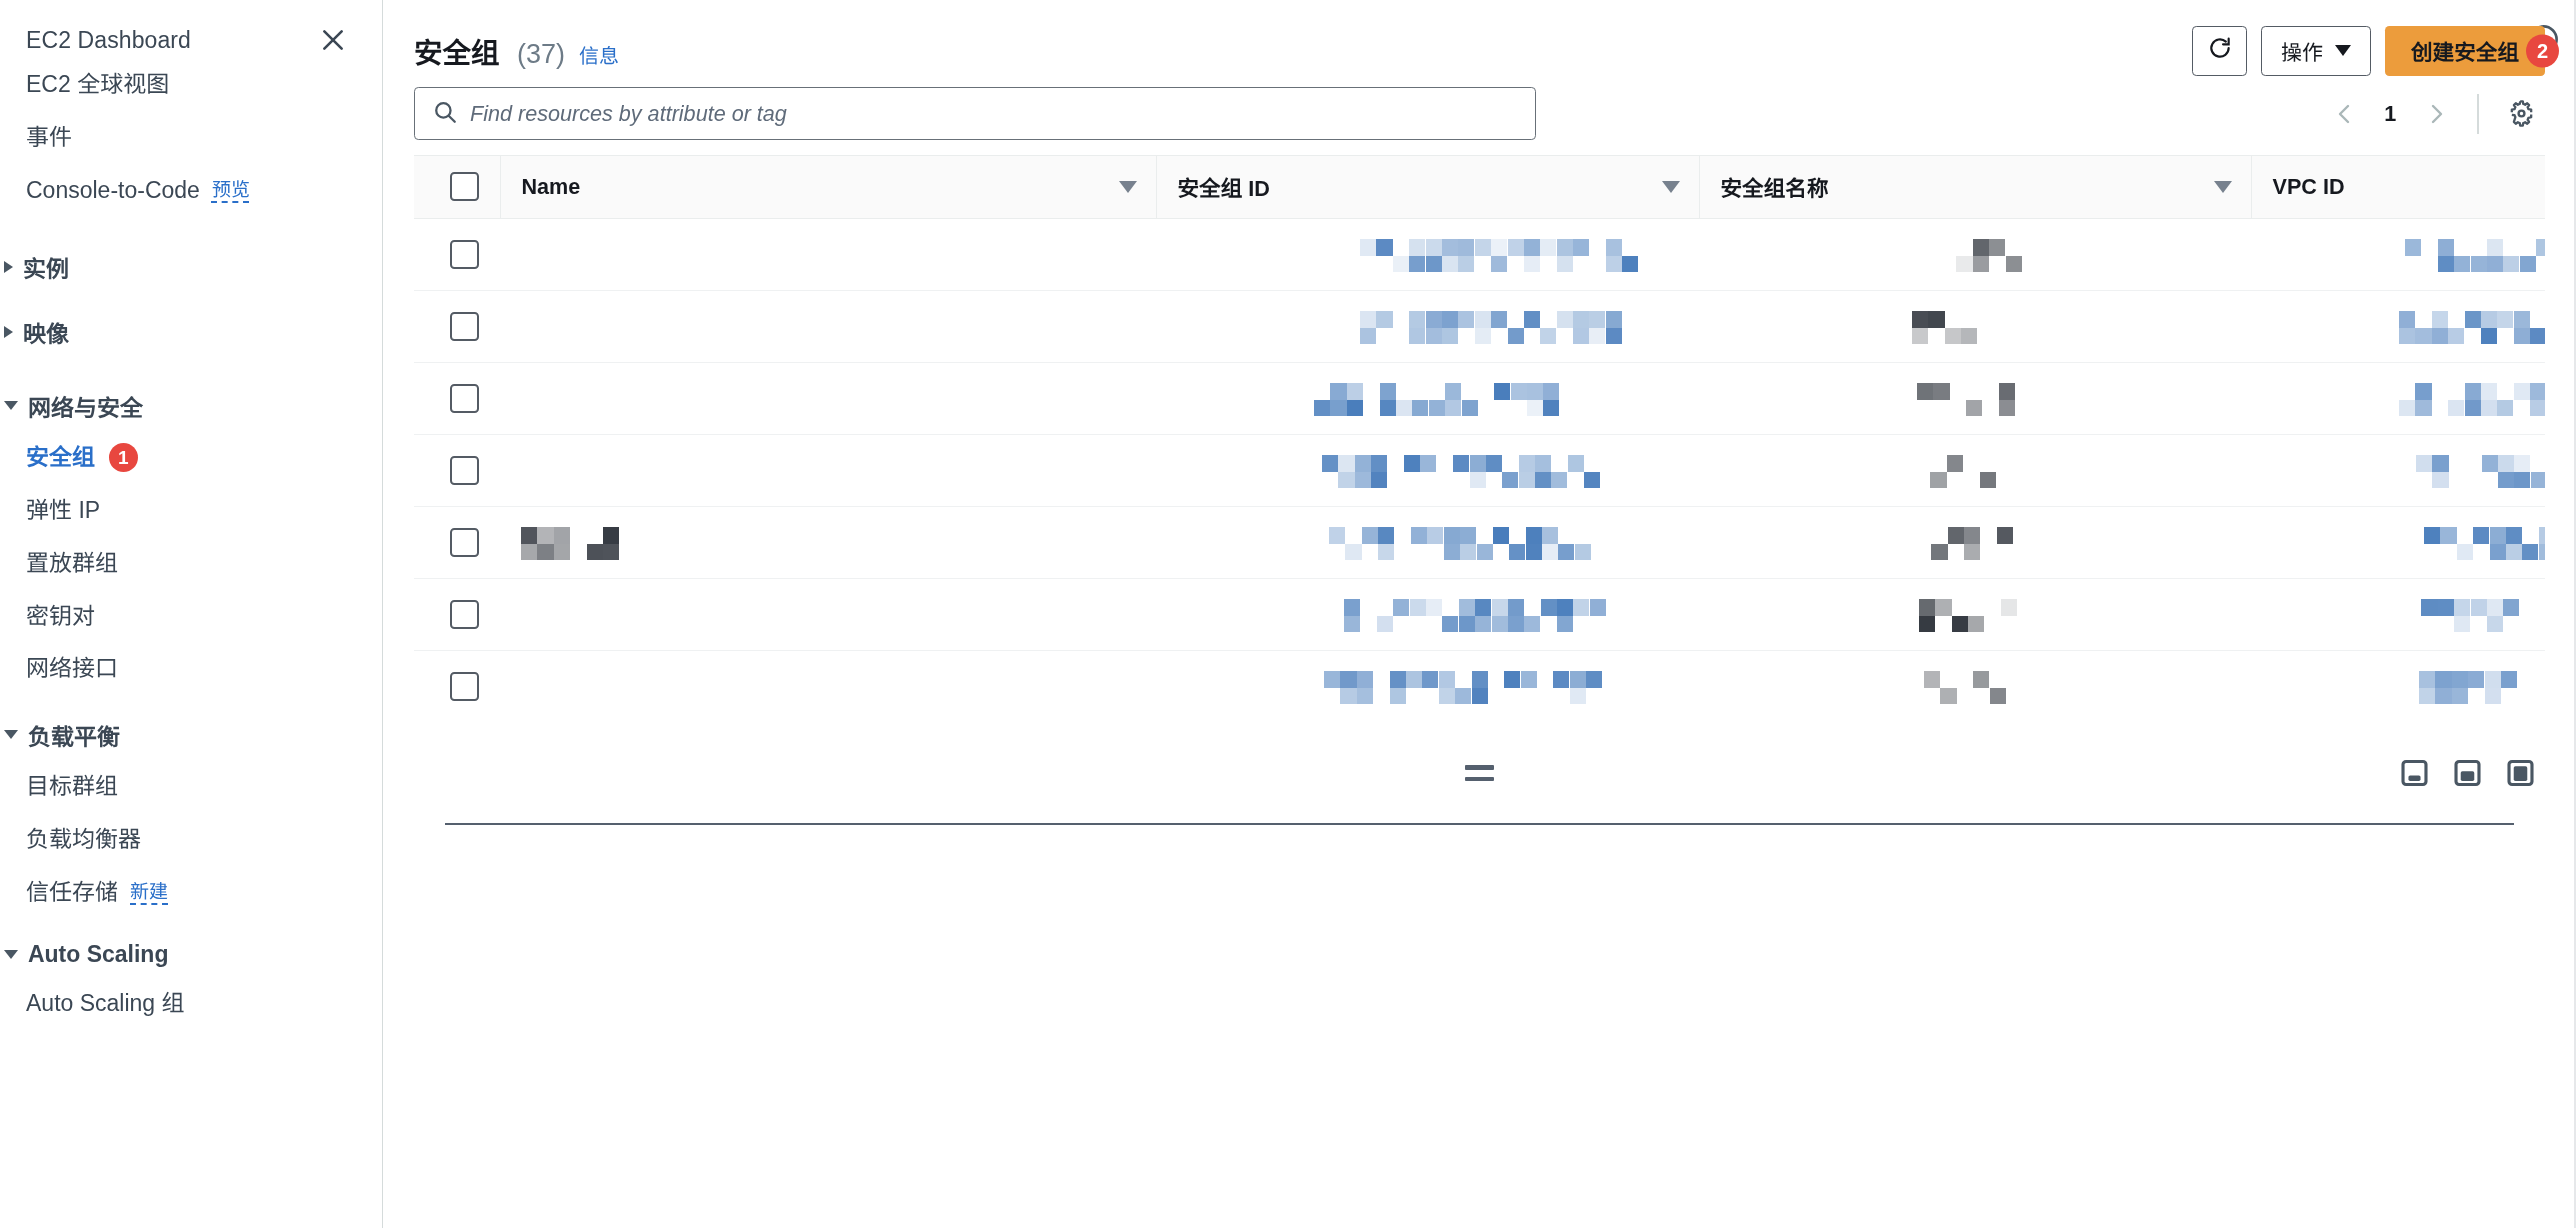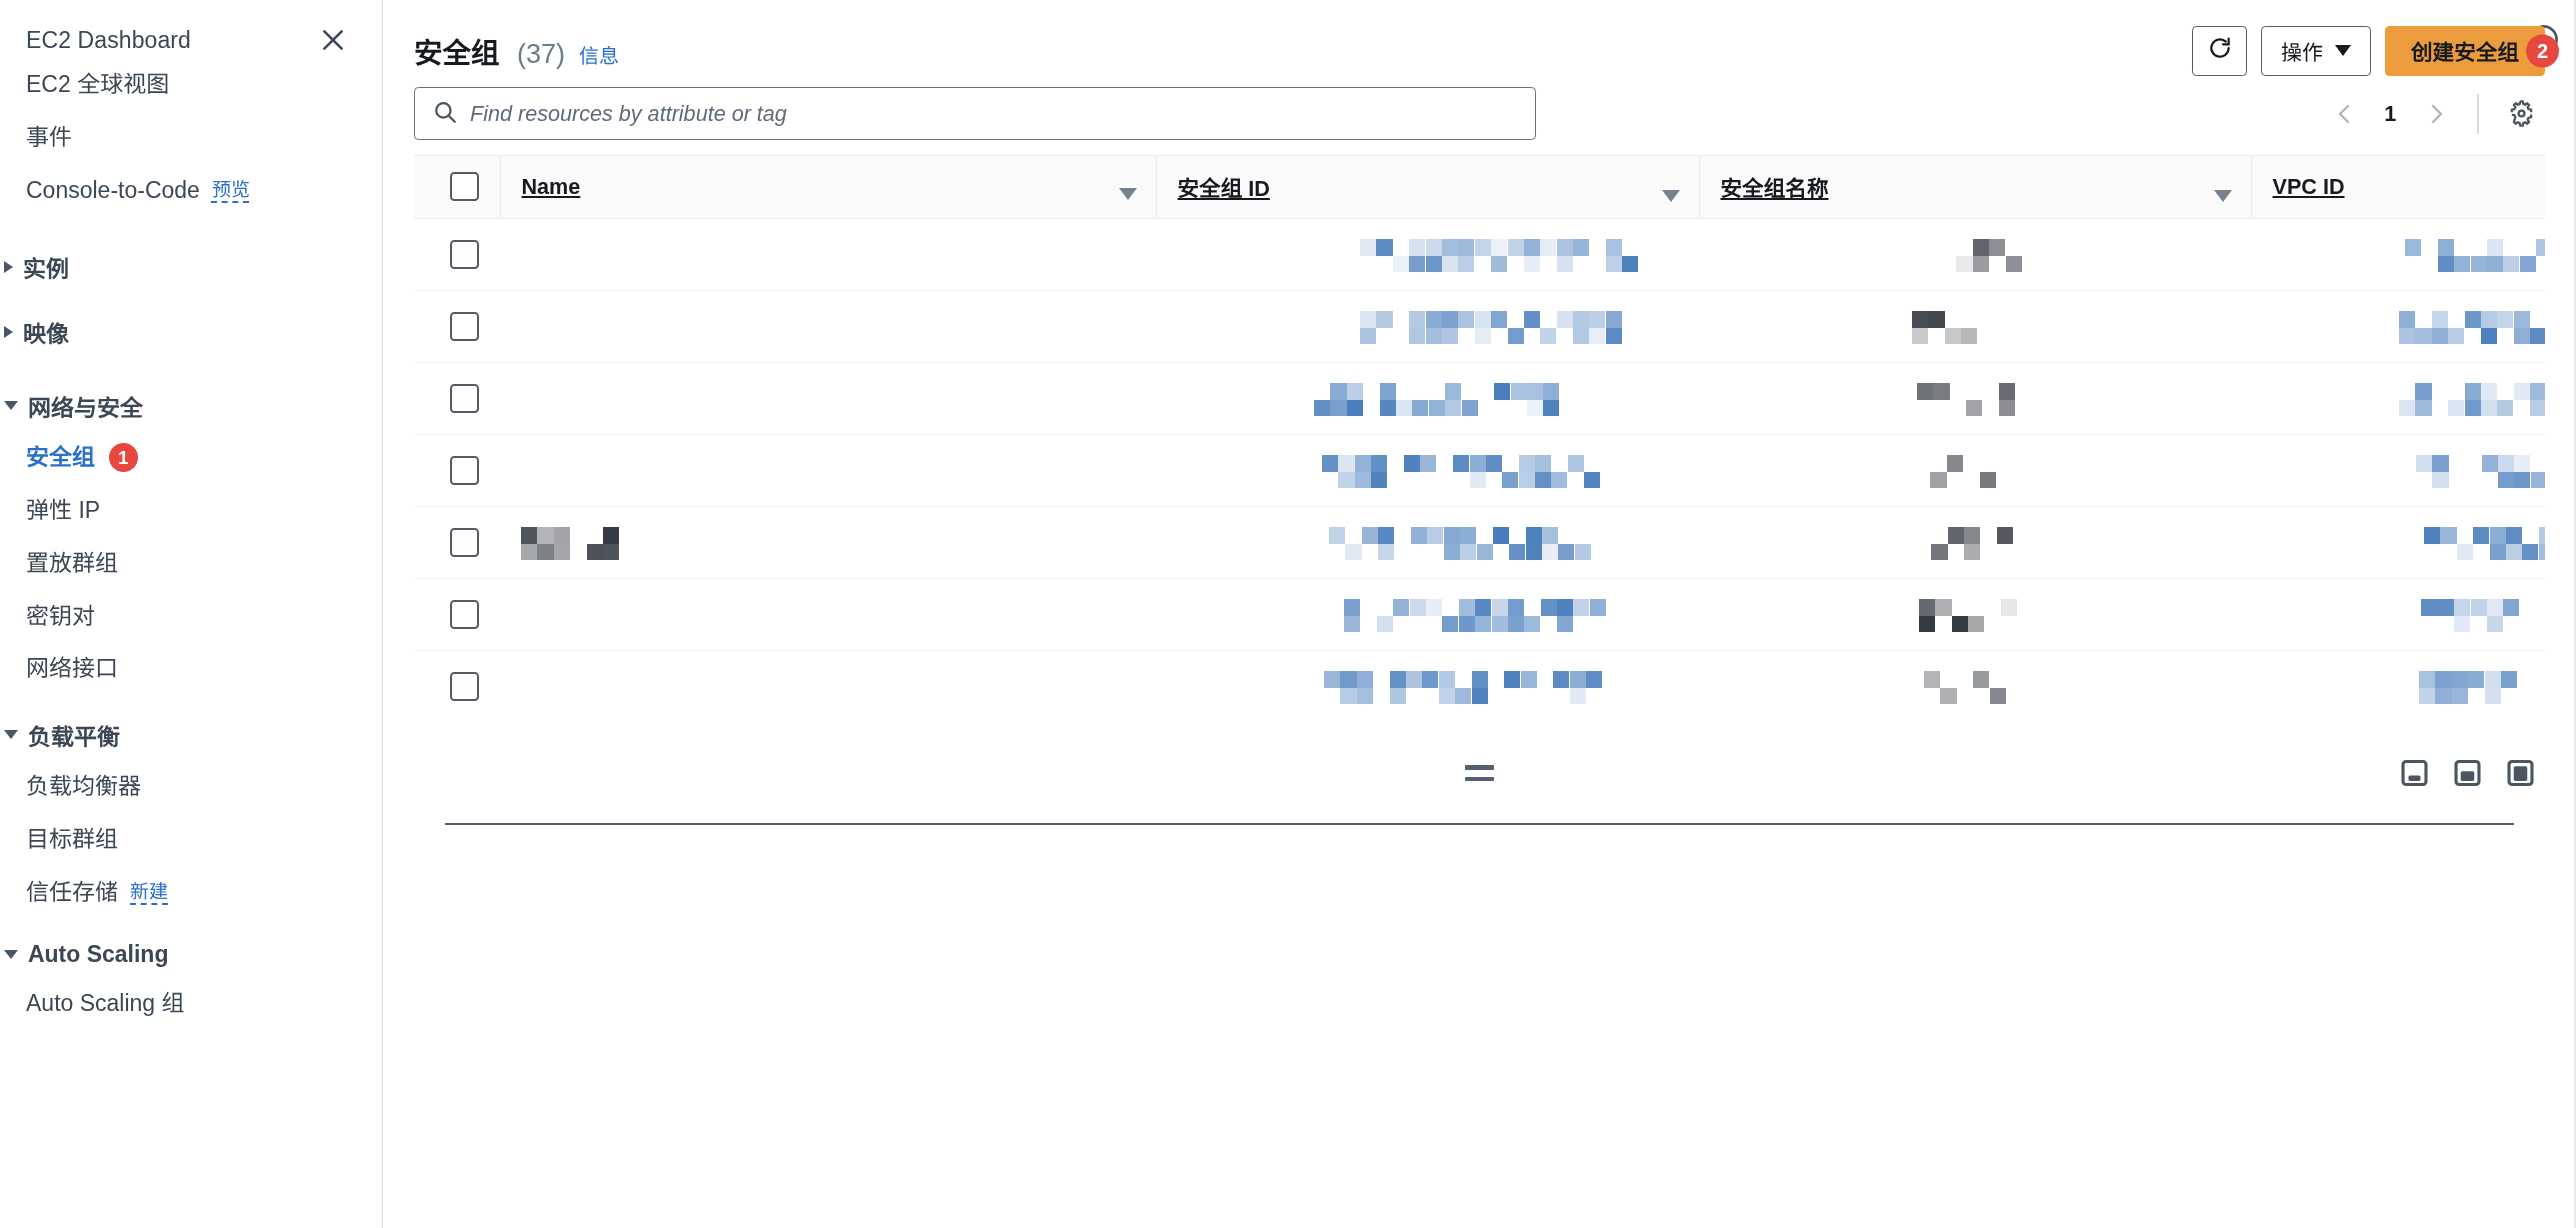--- a/index.html
+++ b/index.html
@@ -178,21 +178,21 @@
   .tbl thead th {
     background: #fafafa;
     height: 62px;
     text-align: left;
     font-size: 21.6px; font-weight: 700; color: #16191f;
     padding: 0 0 0 21px;
     border-bottom: 1.7px solid #eaeded;
     position: relative;
     vertical-align: middle;
   }
-  .th-inner { display: flex; align-items: flex-end; justify-content: space-between; padding-right: 19px; text-decoration: underline; }
+  .th-inner { display: flex; align-items: center; justify-content: space-between; padding-right: 19px; }
   .th-sort {
     width: 0; height: 0;
     border-left: 9.5px solid transparent;
     border-right: 9.5px solid transparent;
     border-top: 12px solid #5f6b7a;
     opacity: .85;
   }
   .col-div { border-left: 1.7px solid #eaeded; }
   .col-check { width: 86px; padding-left: 0 !important; }
   .col-name  { width: 656px; }
@@ -302,24 +302,24 @@
     <div class="sb-item sub">
       <span>网络接口</span>
     </div>
 
     <div class="sb-spacer-sm"></div>
     <div class="sb-group">
       <span class="caret open"></span>
       <span>负载平衡</span>
     </div>
     <div class="sb-item sub">
+      <span>目标群组</span>
+    </div>
+    <div class="sb-item sub">
       <span>负载均衡器</span>
-    </div>
-    <div class="sb-item sub">
-      <span>目标群组</span>
     </div>
     <div class="sb-item sub">
       <span>信任存储</span>
       <span class="badge-preview">新建</span>
     </div>
 
     <div class="sb-spacer-sm"></div>
     <div class="sb-group">
       <span class="caret open"></span>
       <span>Auto Scaling</span>

